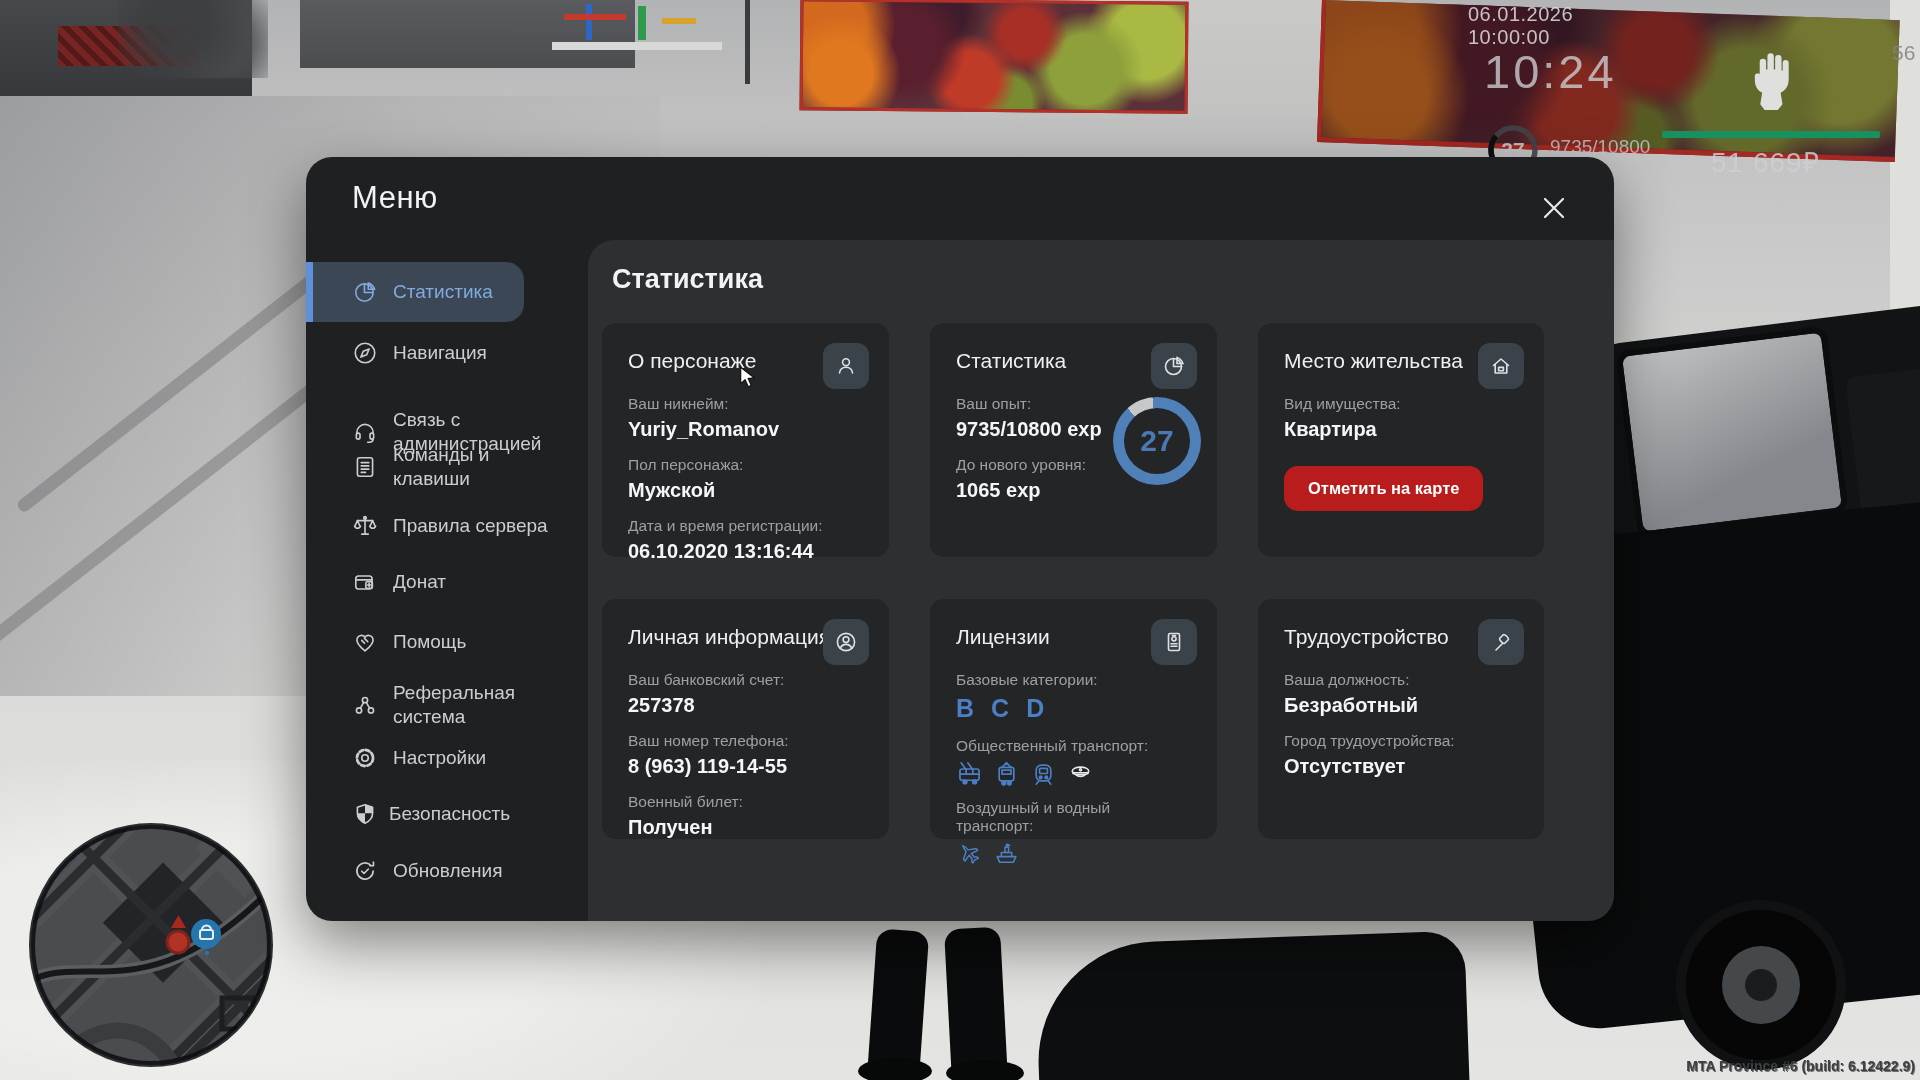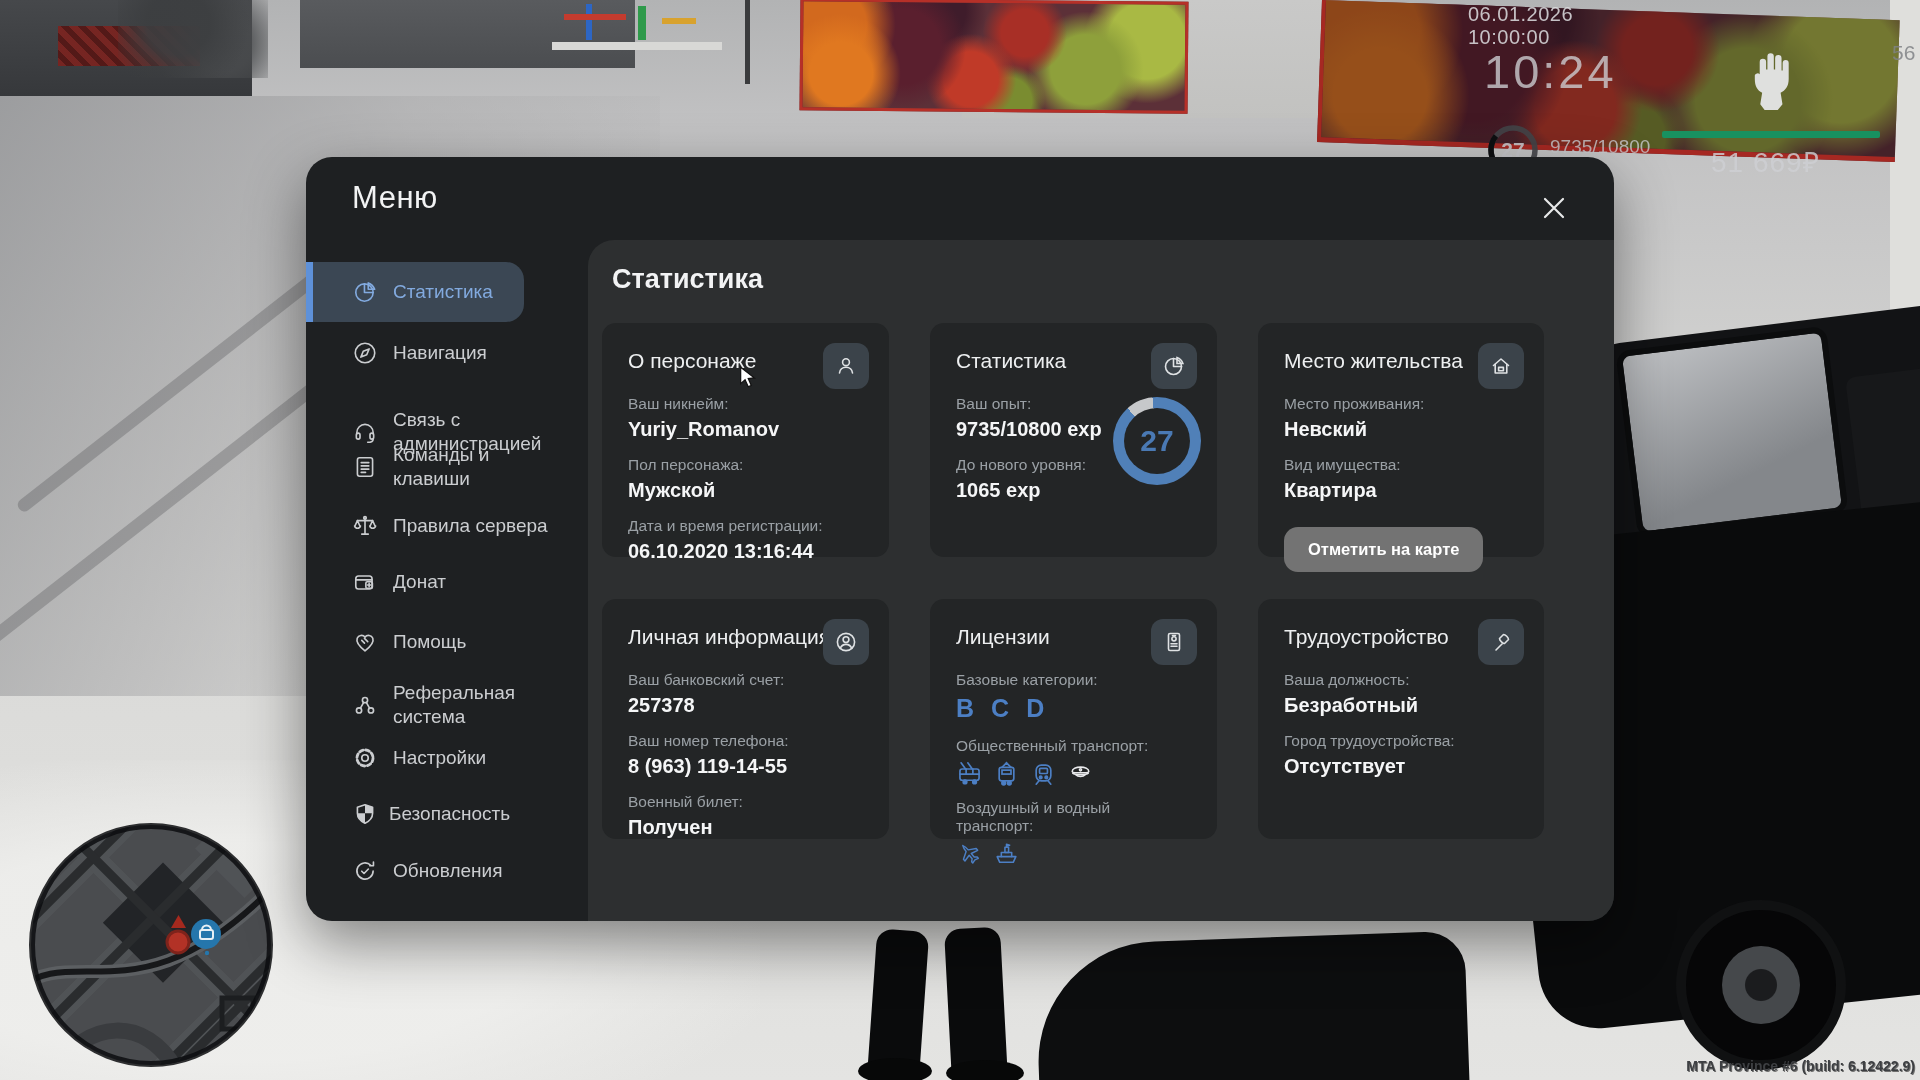--- a/index.html
+++ b/index.html
@@ -117,21 +117,21 @@
   .card-5 { left:930px; top:599px; width:287px; height:240px; }
   .card-6 { left:1258px; top:599px; width:286px; height:240px; }
 
   .ring { position:absolute; right:16px; top:74px; width:88px; height:88px; border-radius:50%;
     background:conic-gradient(from 318deg,#c6c8ca 0deg 36deg,#5080b8 36deg 360deg); }
   .ring::after { content:""; position:absolute; inset:11px; background:#232526; border-radius:50%; }
   .ring span { position:absolute; inset:0; display:flex; align-items:center; justify-content:center;
     font-size:30px; font-weight:bold; color:#4a79b3; z-index:1; }
   .card-2 .fields { width:190px; }
 
-  .map-btn { display:inline-block; margin-top:10px; background:#737373; color:#ffffff; font-size:16.5px; font-weight:bold;
+  .map-btn { display:inline-block; margin-top:10px; background:#b91c1c; color:#ffffff; font-size:16.5px; font-weight:bold;
     padding:13px 24px; border-radius:14px; border:none; cursor:pointer; font-family:inherit; }
 
   .cat-row { display:flex; gap:17px; font-size:25px; font-weight:bold; color:#4c7fc4; margin:2px 0 14px 0; }
   .icon-row { display:flex; gap:10px; align-items:flex-end; margin:2px 0 12px 0; }
 
   .cursor { left:738px; top:366px; z-index:30; }
 </style>
 </head>
 <body>
 
@@ -378,24 +378,20 @@
 <div class="abs card card-3">
   <div class="card-title">Место жительства</div>
   <div class="badge">
     <svg width="24" height="24" viewBox="0 0 24 24" fill="none" stroke="#dfe2e4" stroke-width="1.6" stroke-linecap="round" stroke-linejoin="round">
       <path d="M4.5 11.5 L12 5 l7.5 6.5"></path>
         <path d="M6.2 10.2 V19 h11.6 v-8.8"></path>
         <rect x="9.6" y="13.4" width="4.8" height="3.4"></rect>
     </svg>
   </div>
   <div class="field">
-      <div class="flabel">Место проживания:</div>
-    <div class="fvalue">Невский</div>
-    </div>
-  <div class="field">
       <div class="flabel">Вид имущества:</div>
     <div class="fvalue">Квартира</div>
     </div>
   <button class="map-btn">Отметить на карте</button>
 </div>
 
 <div class="abs card card-4">
   <div class="card-title">Личная информация</div>
   <div class="badge">
     <svg width="24" height="24" viewBox="0 0 24 24" fill="none" stroke="#dfe2e4" stroke-width="1.6" stroke-linecap="round">

